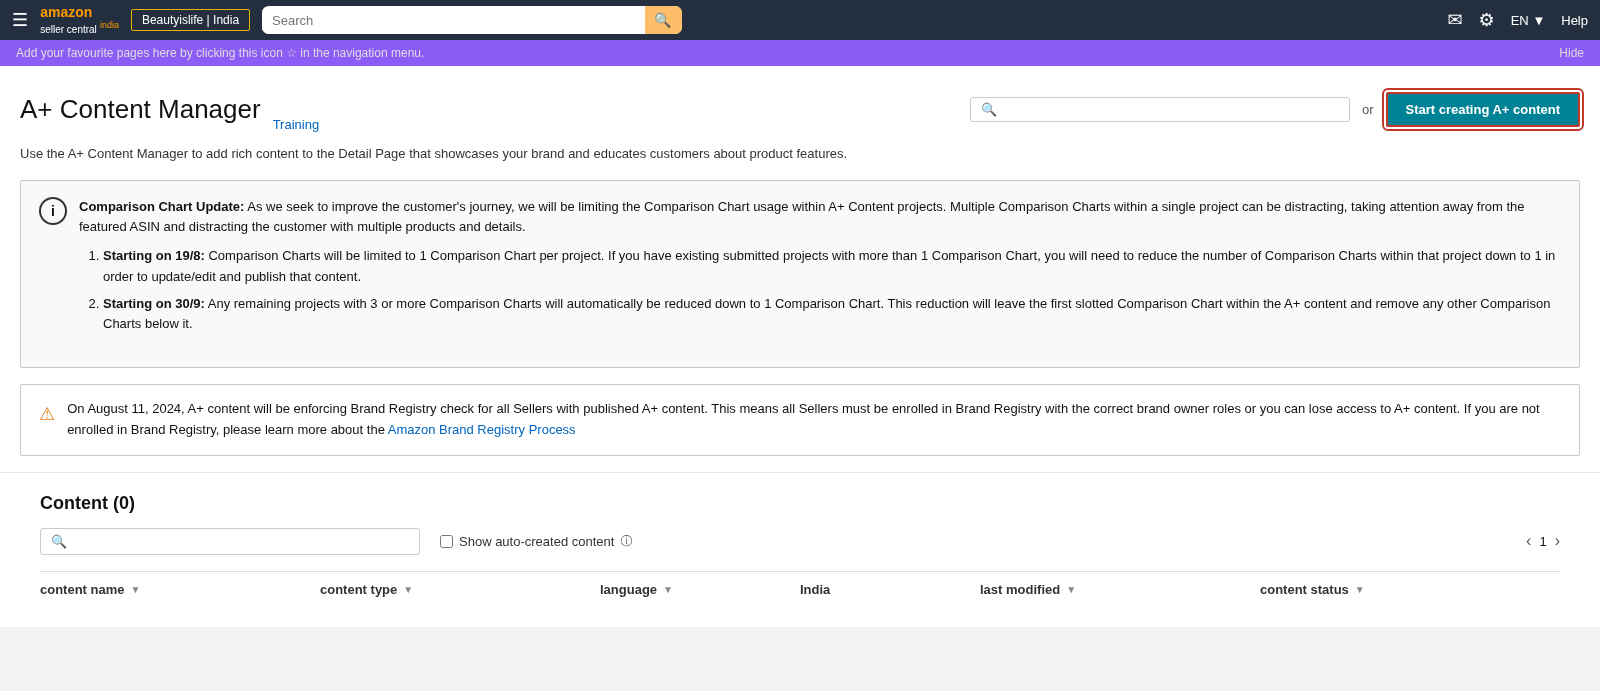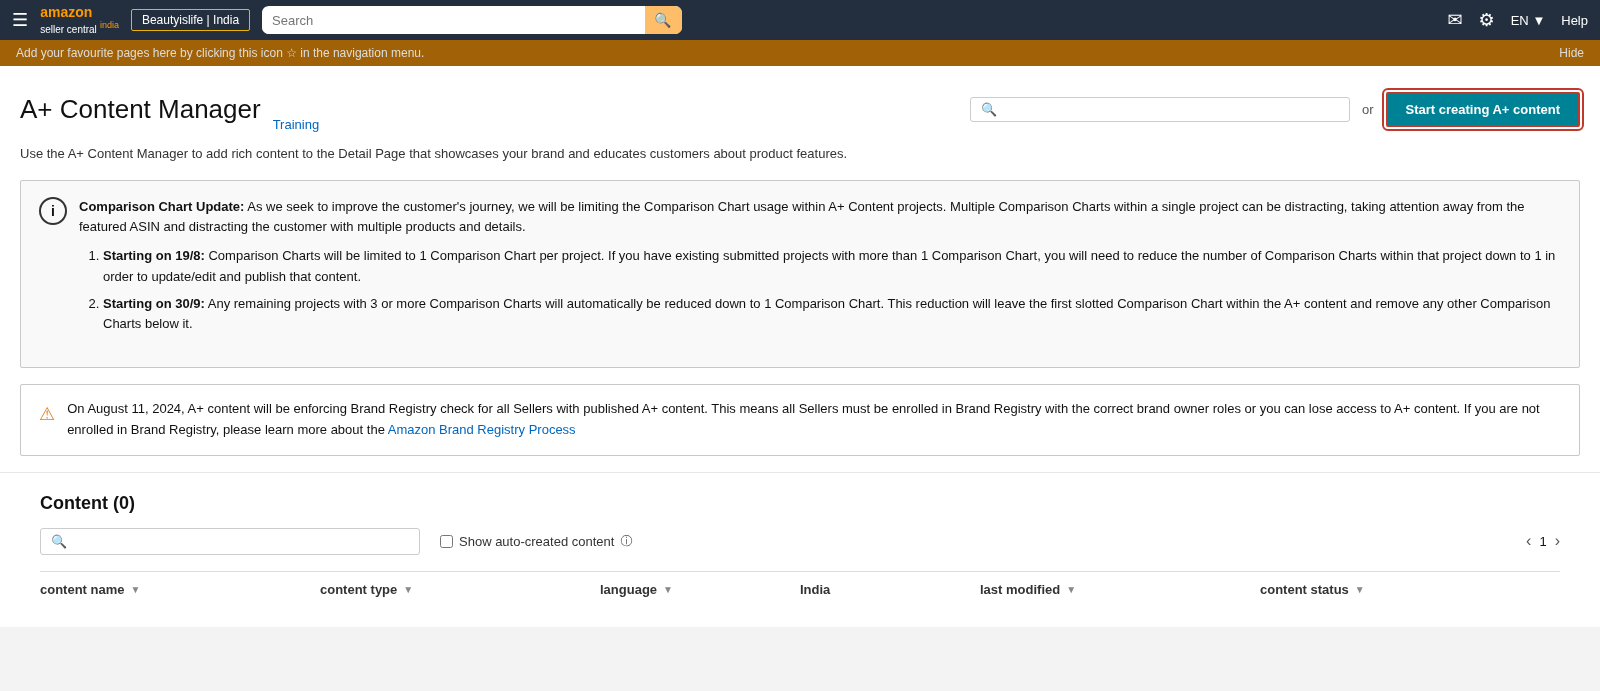--- a/index.html
+++ b/index.html
@@ -55,21 +55,21 @@
       align-items: center;
       gap: 16px;
       color: white;
       font-size: 13px;
     }
     .nav-right span { cursor: pointer; }
     .nav-icon { font-size: 18px; cursor: pointer; }
 
     
     .fav-bar {
-      background: #a16207;
+      background: #8b5cf6;
       color: #ddd;
       font-size: 12px;
       padding: 6px 16px;
       display: flex;
       justify-content: space-between;
       align-items: center;
     }
     .fav-bar .hide-btn { color: #ddd; cursor: pointer; font-size: 12px; }
 
     

